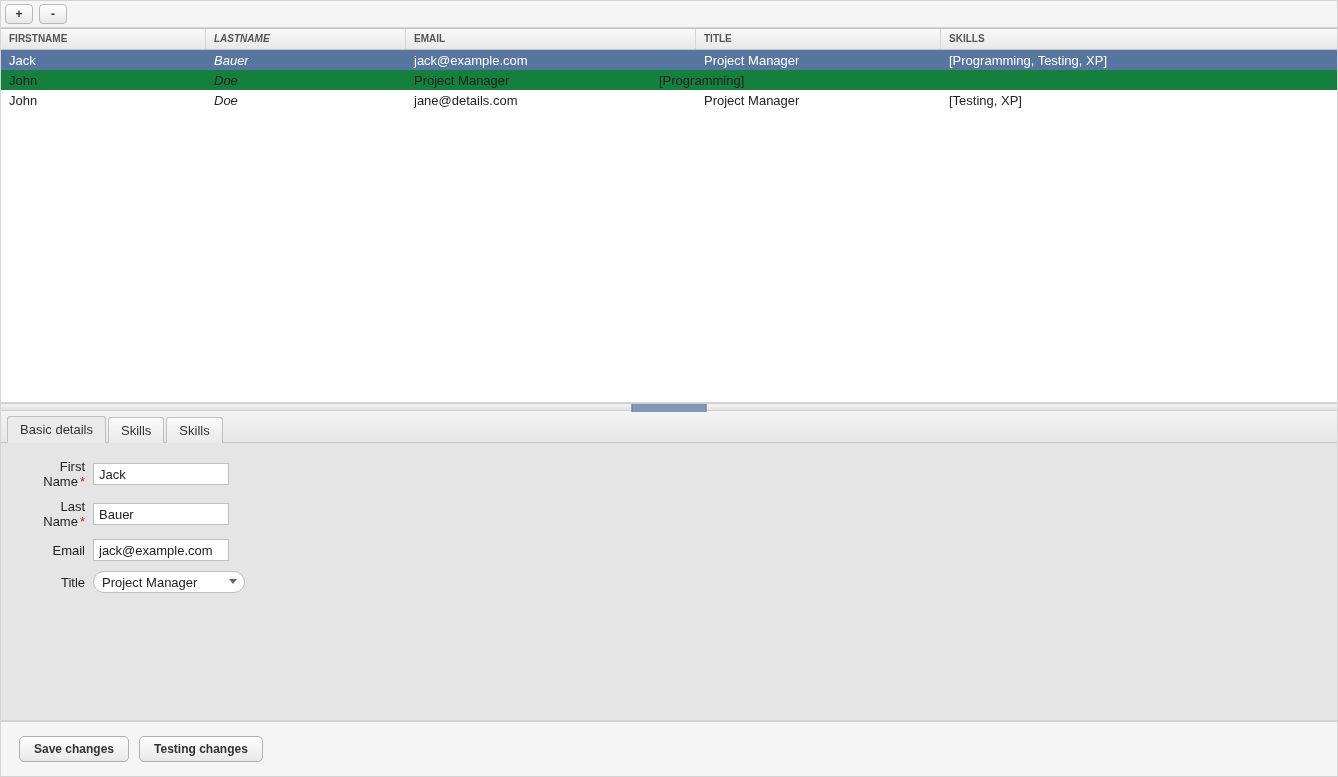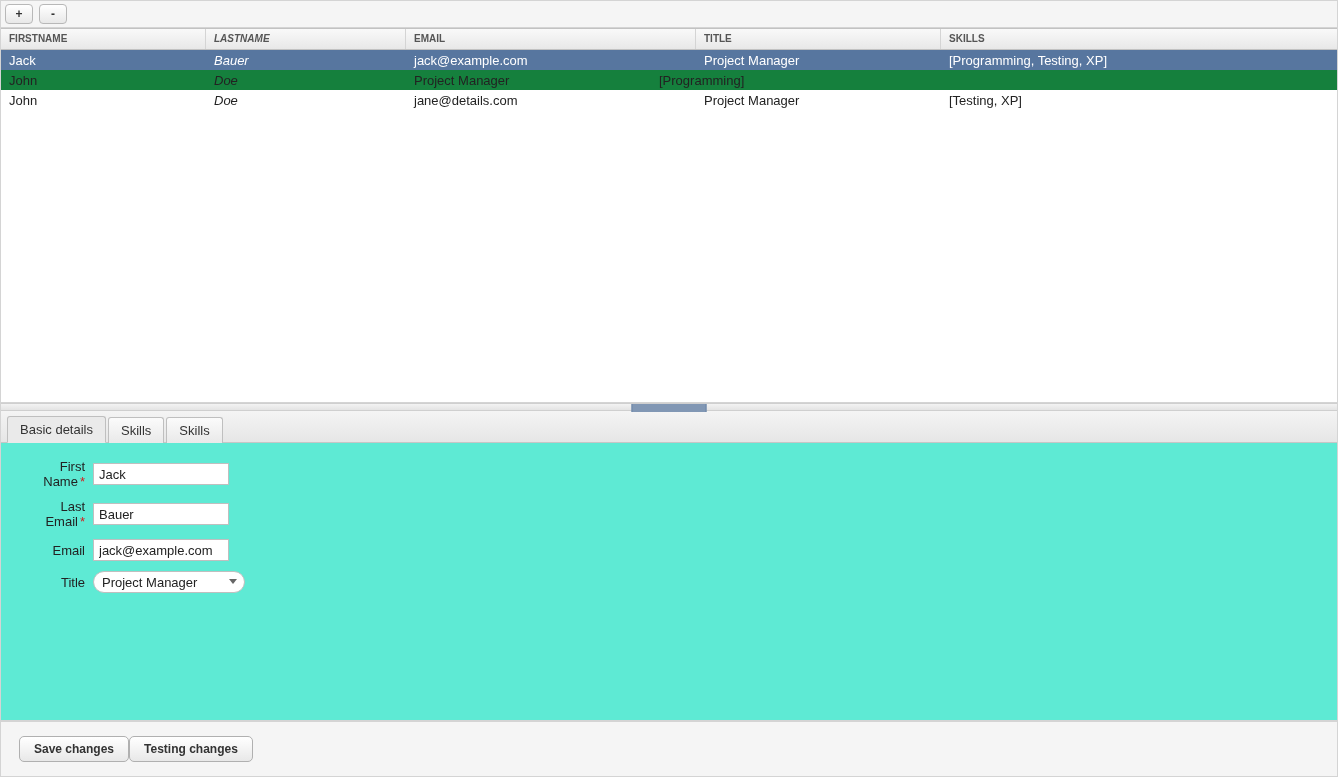--- a/index.html
+++ b/index.html
@@ -142,21 +142,21 @@
   }
   .tab.active {
     background: #eaeaea;
     border-bottom: 1px solid #eaeaea;
   }
 
   
   .form-panel {
     flex: 1 1 auto;
     padding: 16px 18px;
-    background: #5eead4;
+    background: #e5e5e5;
   }
   .field-row {
     display: flex;
     align-items: center;
     margin-bottom: 10px;
   }
   .field-label {
     width: 74px;
     text-align: right;
     padding-right: 8px;
@@ -191,20 +191,21 @@
   }
   .combo .combo-btn svg { display: block; }
 
   
   .footer {
     flex: 0 0 auto;
     padding: 14px 18px;
     background: #f5f5f5;
     border-top: 1px solid #d4d4d4;
     display: flex;
+    gap: 10px;
   }
   .btn {
     height: 26px;
     padding: 0 14px;
     background: linear-gradient(#ffffff, #e8e8e8);
     border: 1px solid #b0b0b0;
     border-radius: 5px;
     font-size: 12px;
     font-weight: bold;
     color: #333;
@@ -268,21 +269,21 @@
 
       <div class="field-row">
         <div class="field-label">
           <span>First Name</span><span class="req">*</span>
         </div>
         <input class="text-input" type="text" value="Jack" style="">
       </div>
 
       <div class="field-row">
         <div class="field-label">
-          <span>Last Email</span><span class="req">*</span>
+          <span>Last Name</span><span class="req">*</span>
         </div>
         <input class="text-input" type="text" value="Bauer" style="">
       </div>
 
       <div class="field-row">
         <div class="field-label">
           <span>Email</span>
         </div>
         <input class="text-input" type="text" value="jack@example.com" style="">
       </div>

